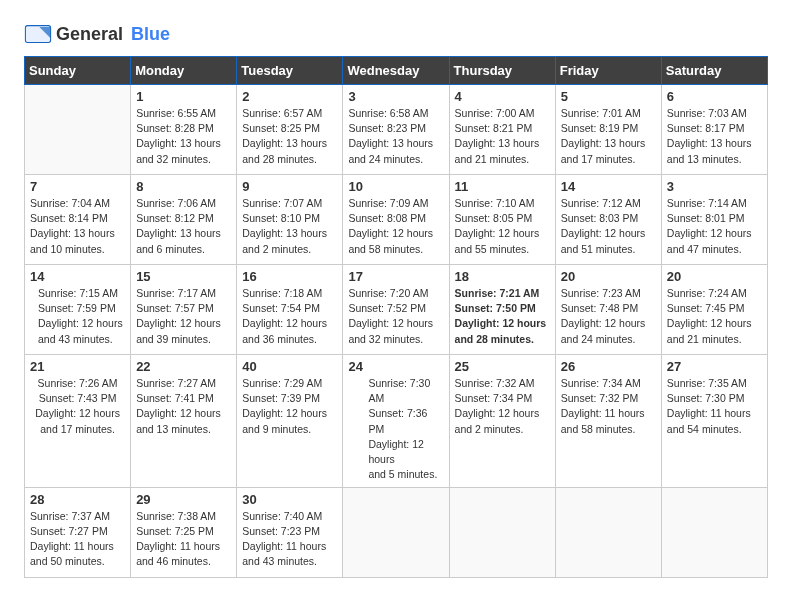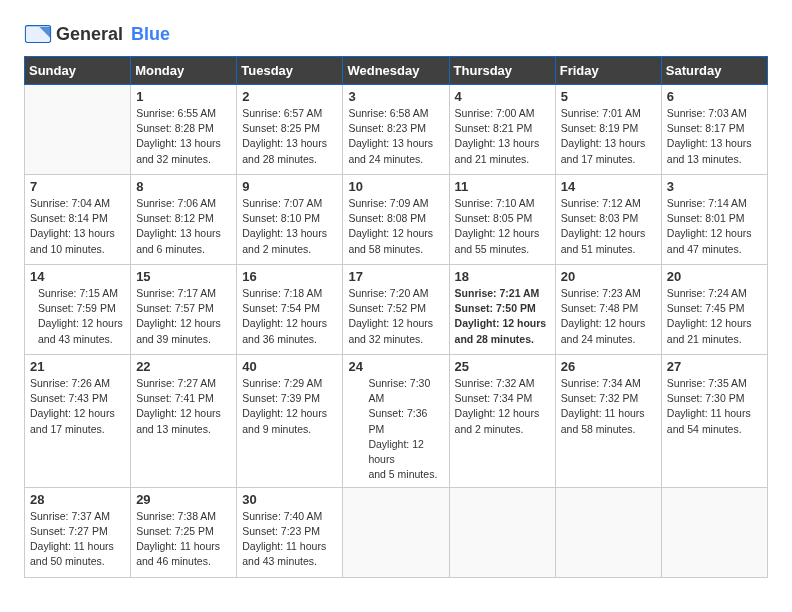--- a/index.html
+++ b/index.html
@@ -265,21 +265,21 @@
           <span class="day-number">20</span>
           <div class="day-info" style="white-space: pre-line;">Sunrise: 7:24 AM
 Sunset: 7:45 PM
 Daylight: 12 hours
 and 21 minutes.</div>
         </td>
       </tr>
       <tr class="week-row">
         <td>
           <span class="day-number">21</span>
-          <div class="day-info" style="white-space: pre-line;">Sunrise: 7:26 AM
+          <div class="day-info" style="white-space: pre-line; text-align: center;">Sunrise: 7:26 AM
 Sunset: 7:43 PM
 Daylight: 12 hours
 and 17 minutes.</div>
         </td>
         <td>
           <span class="day-number">22</span>
           <div class="day-info" style="white-space: pre-line;">Sunrise: 7:27 AM
 Sunset: 7:41 PM
 Daylight: 12 hours
 and 13 minutes.</div>

